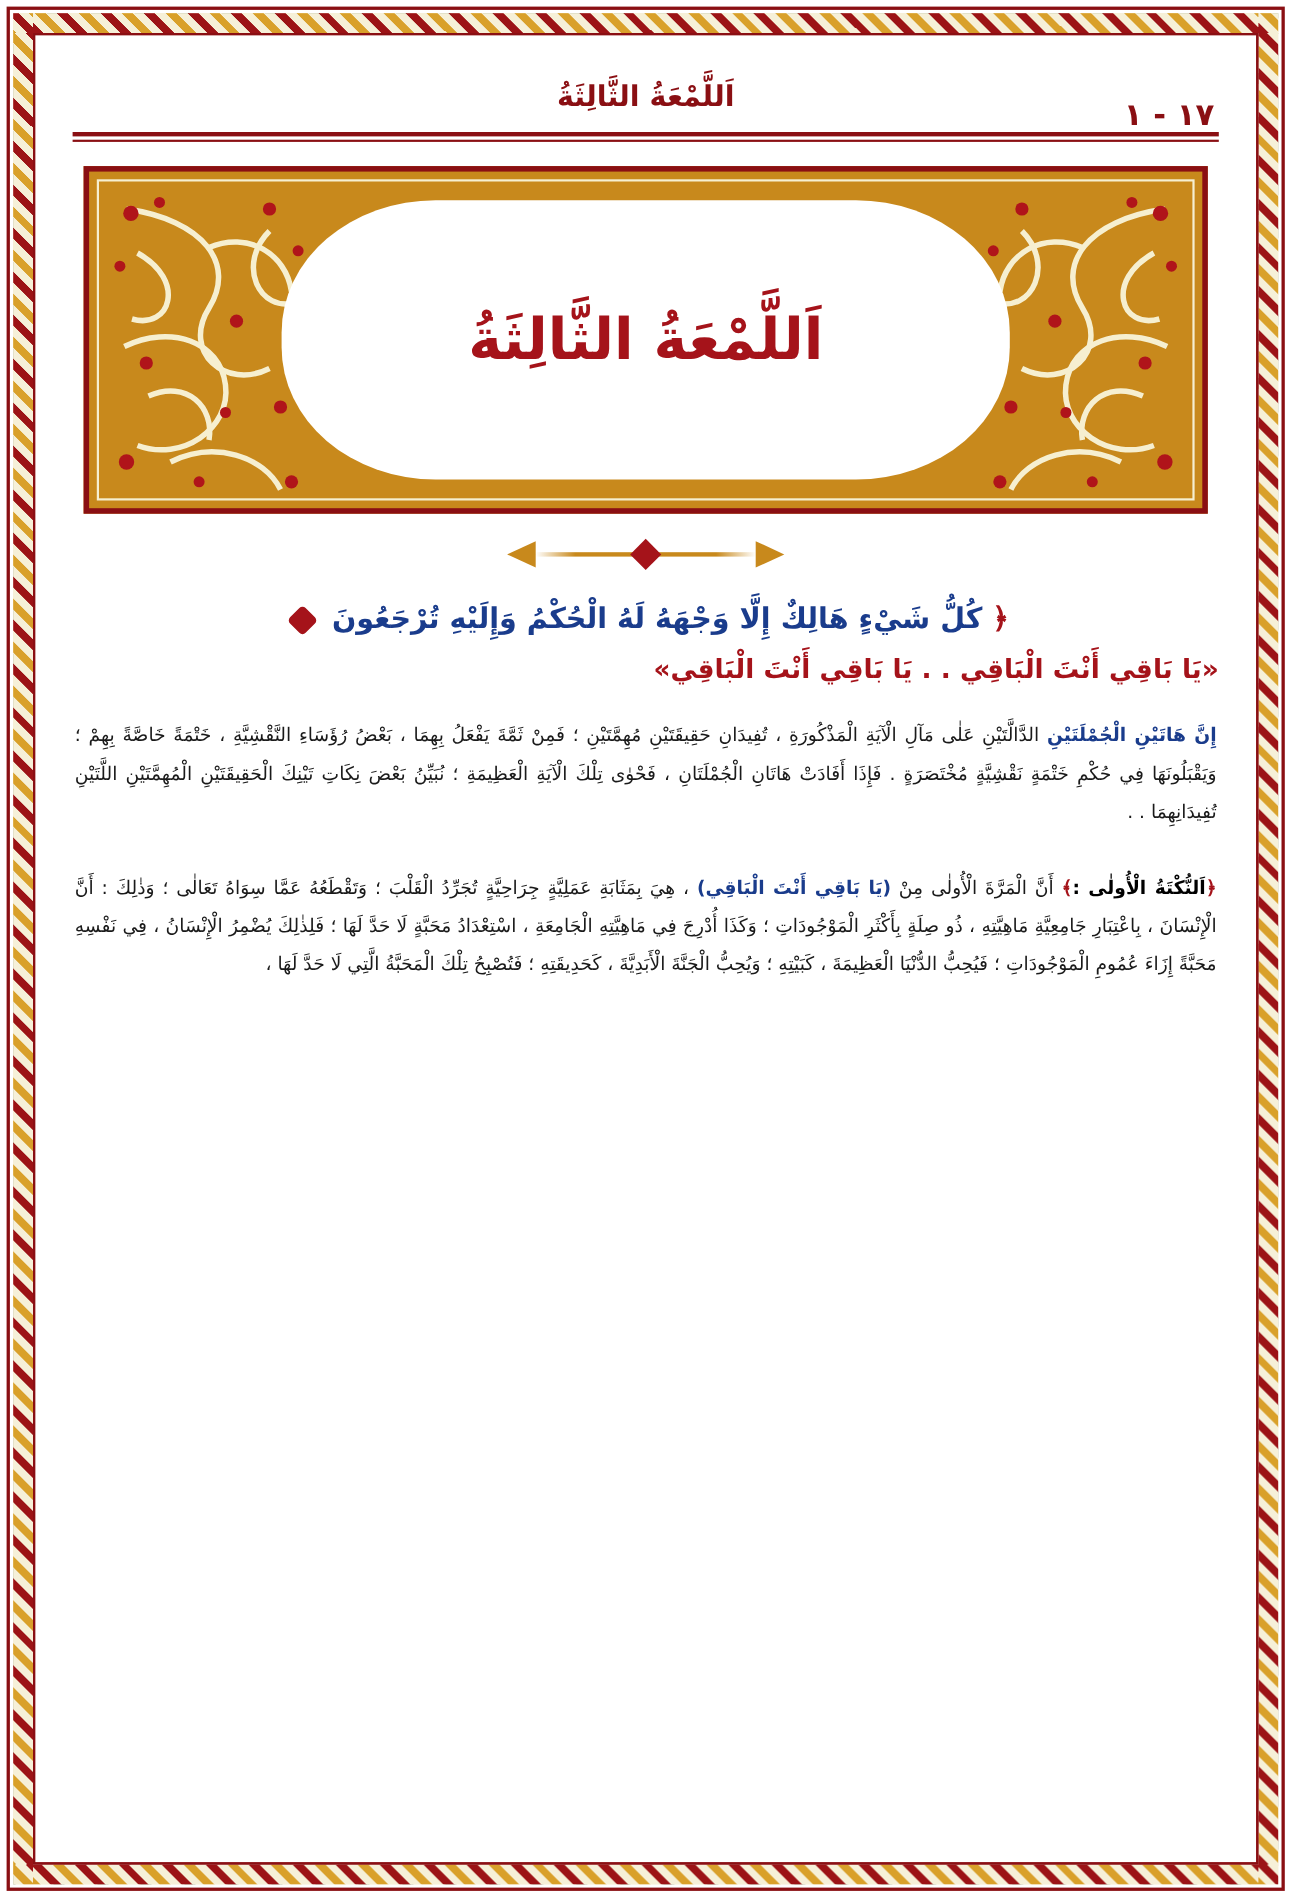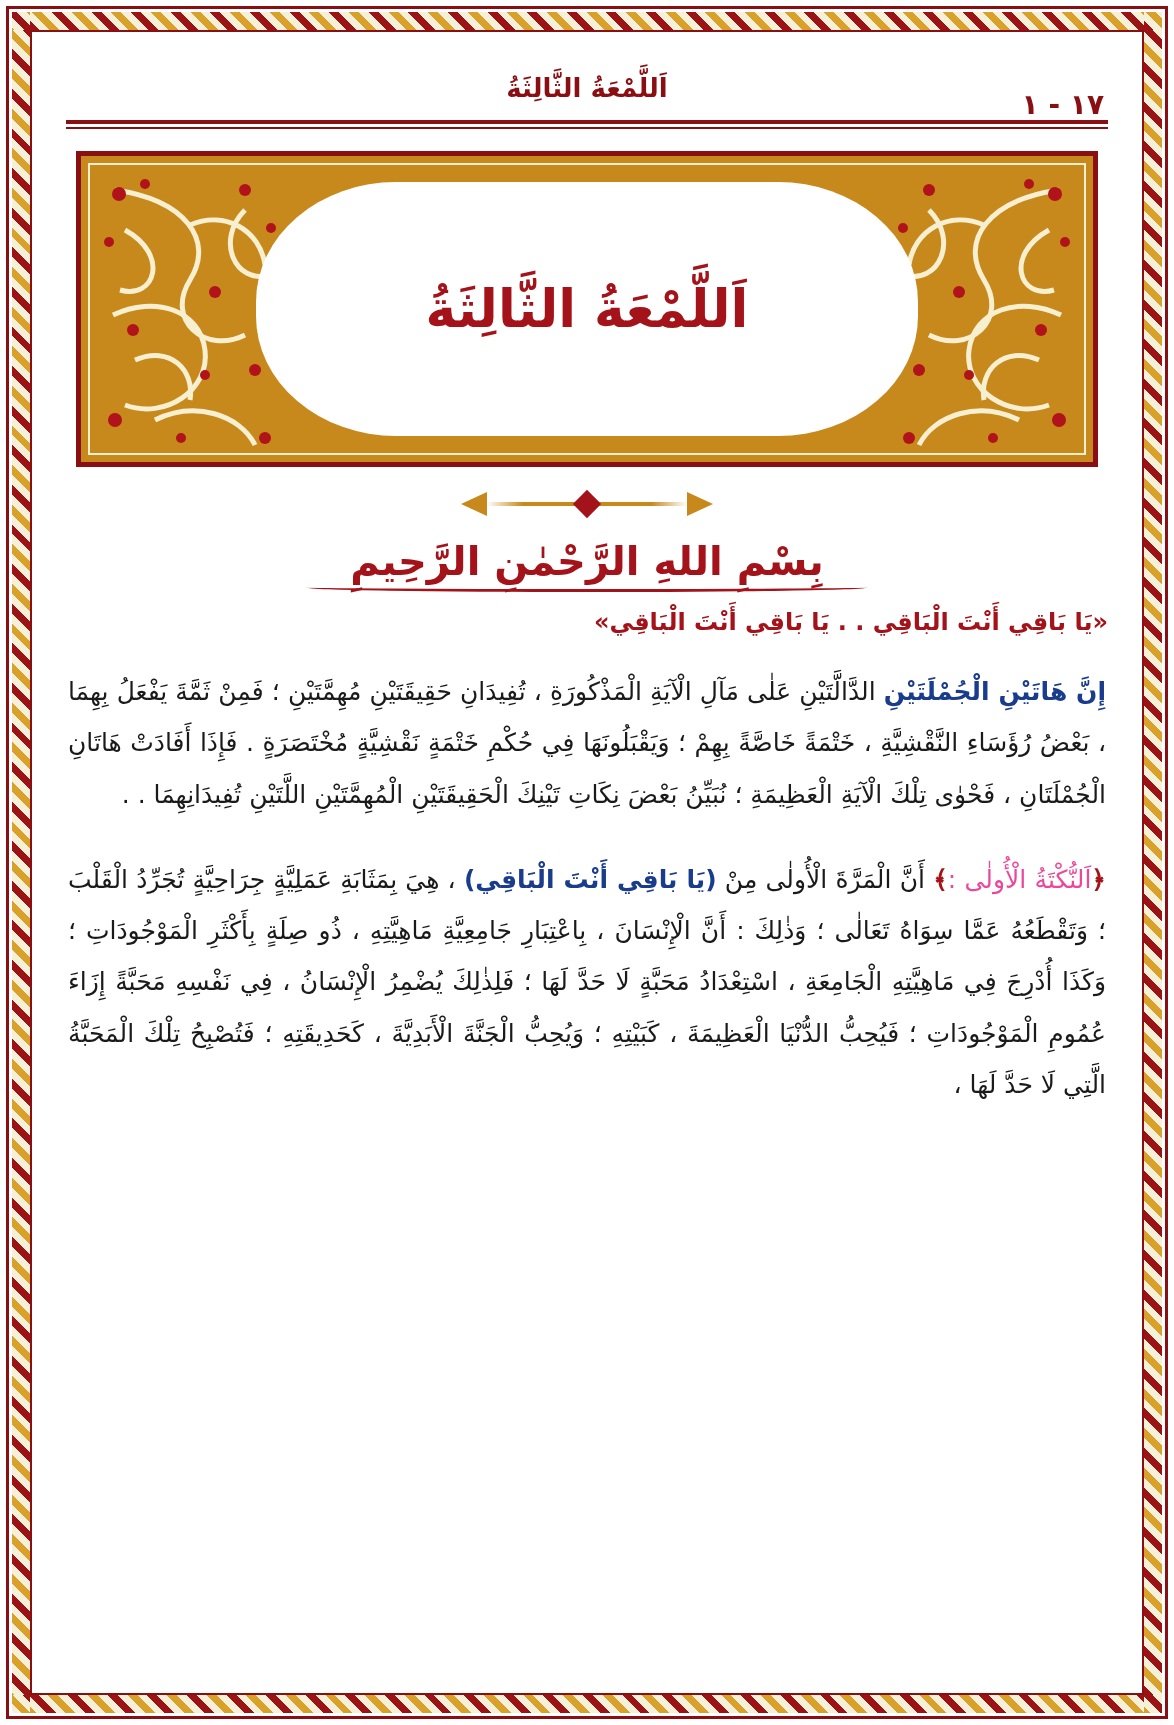--- a/index.html
+++ b/index.html
@@ -243,33 +243,33 @@
     margin-top: 16px;
     text-align: right;
     color: #a5131a;
     font-size: 24px;
     font-weight: bold;
   }
 
   
   .body-par {
     color: #1a1a1a;
-    font-size: 25px;
+    font-size: 17px;
     line-height: 2.05;
     text-align: justify;
     margin: 30px 2px 0 2px;
   }
   .body-par.last { margin-top: 34px; }
   .hl-blue {
     color: #1a3c8c;
     font-weight: bold;
   }
   .hl-red {
-    color: #ec4899;
-    font-weight: normal;
+    color: #000000;
+    font-weight: bold;
   }
   .hl-red-brace {
     color: #a5131a;
     font-weight: bold;
   }
 </style>
 </head>
 <body>
 
 <div class="page">
@@ -353,25 +353,26 @@
 
 
     <div class="divider">
       <div class="divider-bar">
         <span class="divider-tip l"></span>
         <span class="divider-tip r"></span>
         <span class="divider-diamond"></span>
       </div>
     </div>
 
-    <div class="basmala">
-      <span>بِسْمِ اللهِ الرَّحْمٰنِ الرَّحِيمِ</span>
-      <span class="swash"></span>
-    </div>
-
+
+    <div class="ayah">
+      <span class="brace">﴿</span>
+      <span>كُلُّ شَيْءٍ هَالِكٌ إِلَّا وَجْهَهُ لَهُ الْحُكْمُ وَإِلَيْهِ تُرْجَعُونَ</span>
+      <span class="rosette"></span>
+    </div>
 
     <div class="invocation">«يَا بَاقِي أَنْتَ الْبَاقِي . . يَا بَاقِي أَنْتَ الْبَاقِي»</div>
 
     <div class="body-par">
       <span class="hl-blue">إِنَّ هَاتَيْنِ الْجُمْلَتَيْنِ</span><span> الدَّالَّتَيْنِ عَلٰى مَآلِ الْآيَةِ الْمَذْكُورَةِ ، تُفِيدَانِ حَقِيقَتَيْنِ مُهِمَّتَيْنِ ؛ فَمِنْ ثَمَّةَ يَفْعَلُ بِهِمَا ، بَعْضُ رُؤَسَاءِ النَّقْشِيَّةِ ، خَتْمَةً خَاصَّةً بِهِمْ ؛ وَيَقْبَلُونَهَا فِي حُكْمِ خَتْمَةٍ نَقْشِيَّةٍ مُخْتَصَرَةٍ . فَإِذَا أَفَادَتْ هَاتَانِ الْجُمْلَتَانِ ، فَحْوٰى تِلْكَ الْآيَةِ الْعَظِيمَةِ ؛ نُبَيِّنُ بَعْضَ نِكَاتِ تَيْنِكَ الْحَقِيقَتَيْنِ الْمُهِمَّتَيْنِ اللَّتَيْنِ تُفِيدَانِهِمَا . .</span>
     </div>
 
     <div class="body-par last">
       <span class="hl-red-brace">﴿</span><span class="hl-red">اَلنُّكْتَةُ الْأُولٰى :</span><span class="hl-red-brace">﴾</span><span> أَنَّ الْمَرَّةَ الْأُولٰى مِنْ </span><span class="hl-blue">(يَا بَاقِي أَنْتَ الْبَاقِي)</span><span> ، هِيَ بِمَثَابَةِ عَمَلِيَّةٍ جِرَاحِيَّةٍ تُجَرِّدُ الْقَلْبَ ؛ وَتَقْطَعُهُ عَمَّا سِوَاهُ تَعَالٰى ؛ وَذٰلِكَ : أَنَّ الْإِنْسَانَ ، بِاعْتِبَارِ جَامِعِيَّةِ مَاهِيَّتِهِ ، ذُو صِلَةٍ بِأَكْثَرِ الْمَوْجُودَاتِ ؛ وَكَذَا أُدْرِجَ فِي مَاهِيَّتِهِ الْجَامِعَةِ ، اسْتِعْدَادُ مَحَبَّةٍ لَا حَدَّ لَهَا ؛ فَلِذٰلِكَ يُضْمِرُ الْإِنْسَانُ ، فِي نَفْسِهِ مَحَبَّةً إِزَاءَ عُمُومِ الْمَوْجُودَاتِ ؛ فَيُحِبُّ الدُّنْيَا الْعَظِيمَةَ ، كَبَيْتِهِ ؛ وَيُحِبُّ الْجَنَّةَ الْأَبَدِيَّةَ ، كَحَدِيقَتِهِ ؛ فَتُصْبِحُ تِلْكَ الْمَحَبَّةُ الَّتِي لَا حَدَّ لَهَا ،</span>
     </div>

